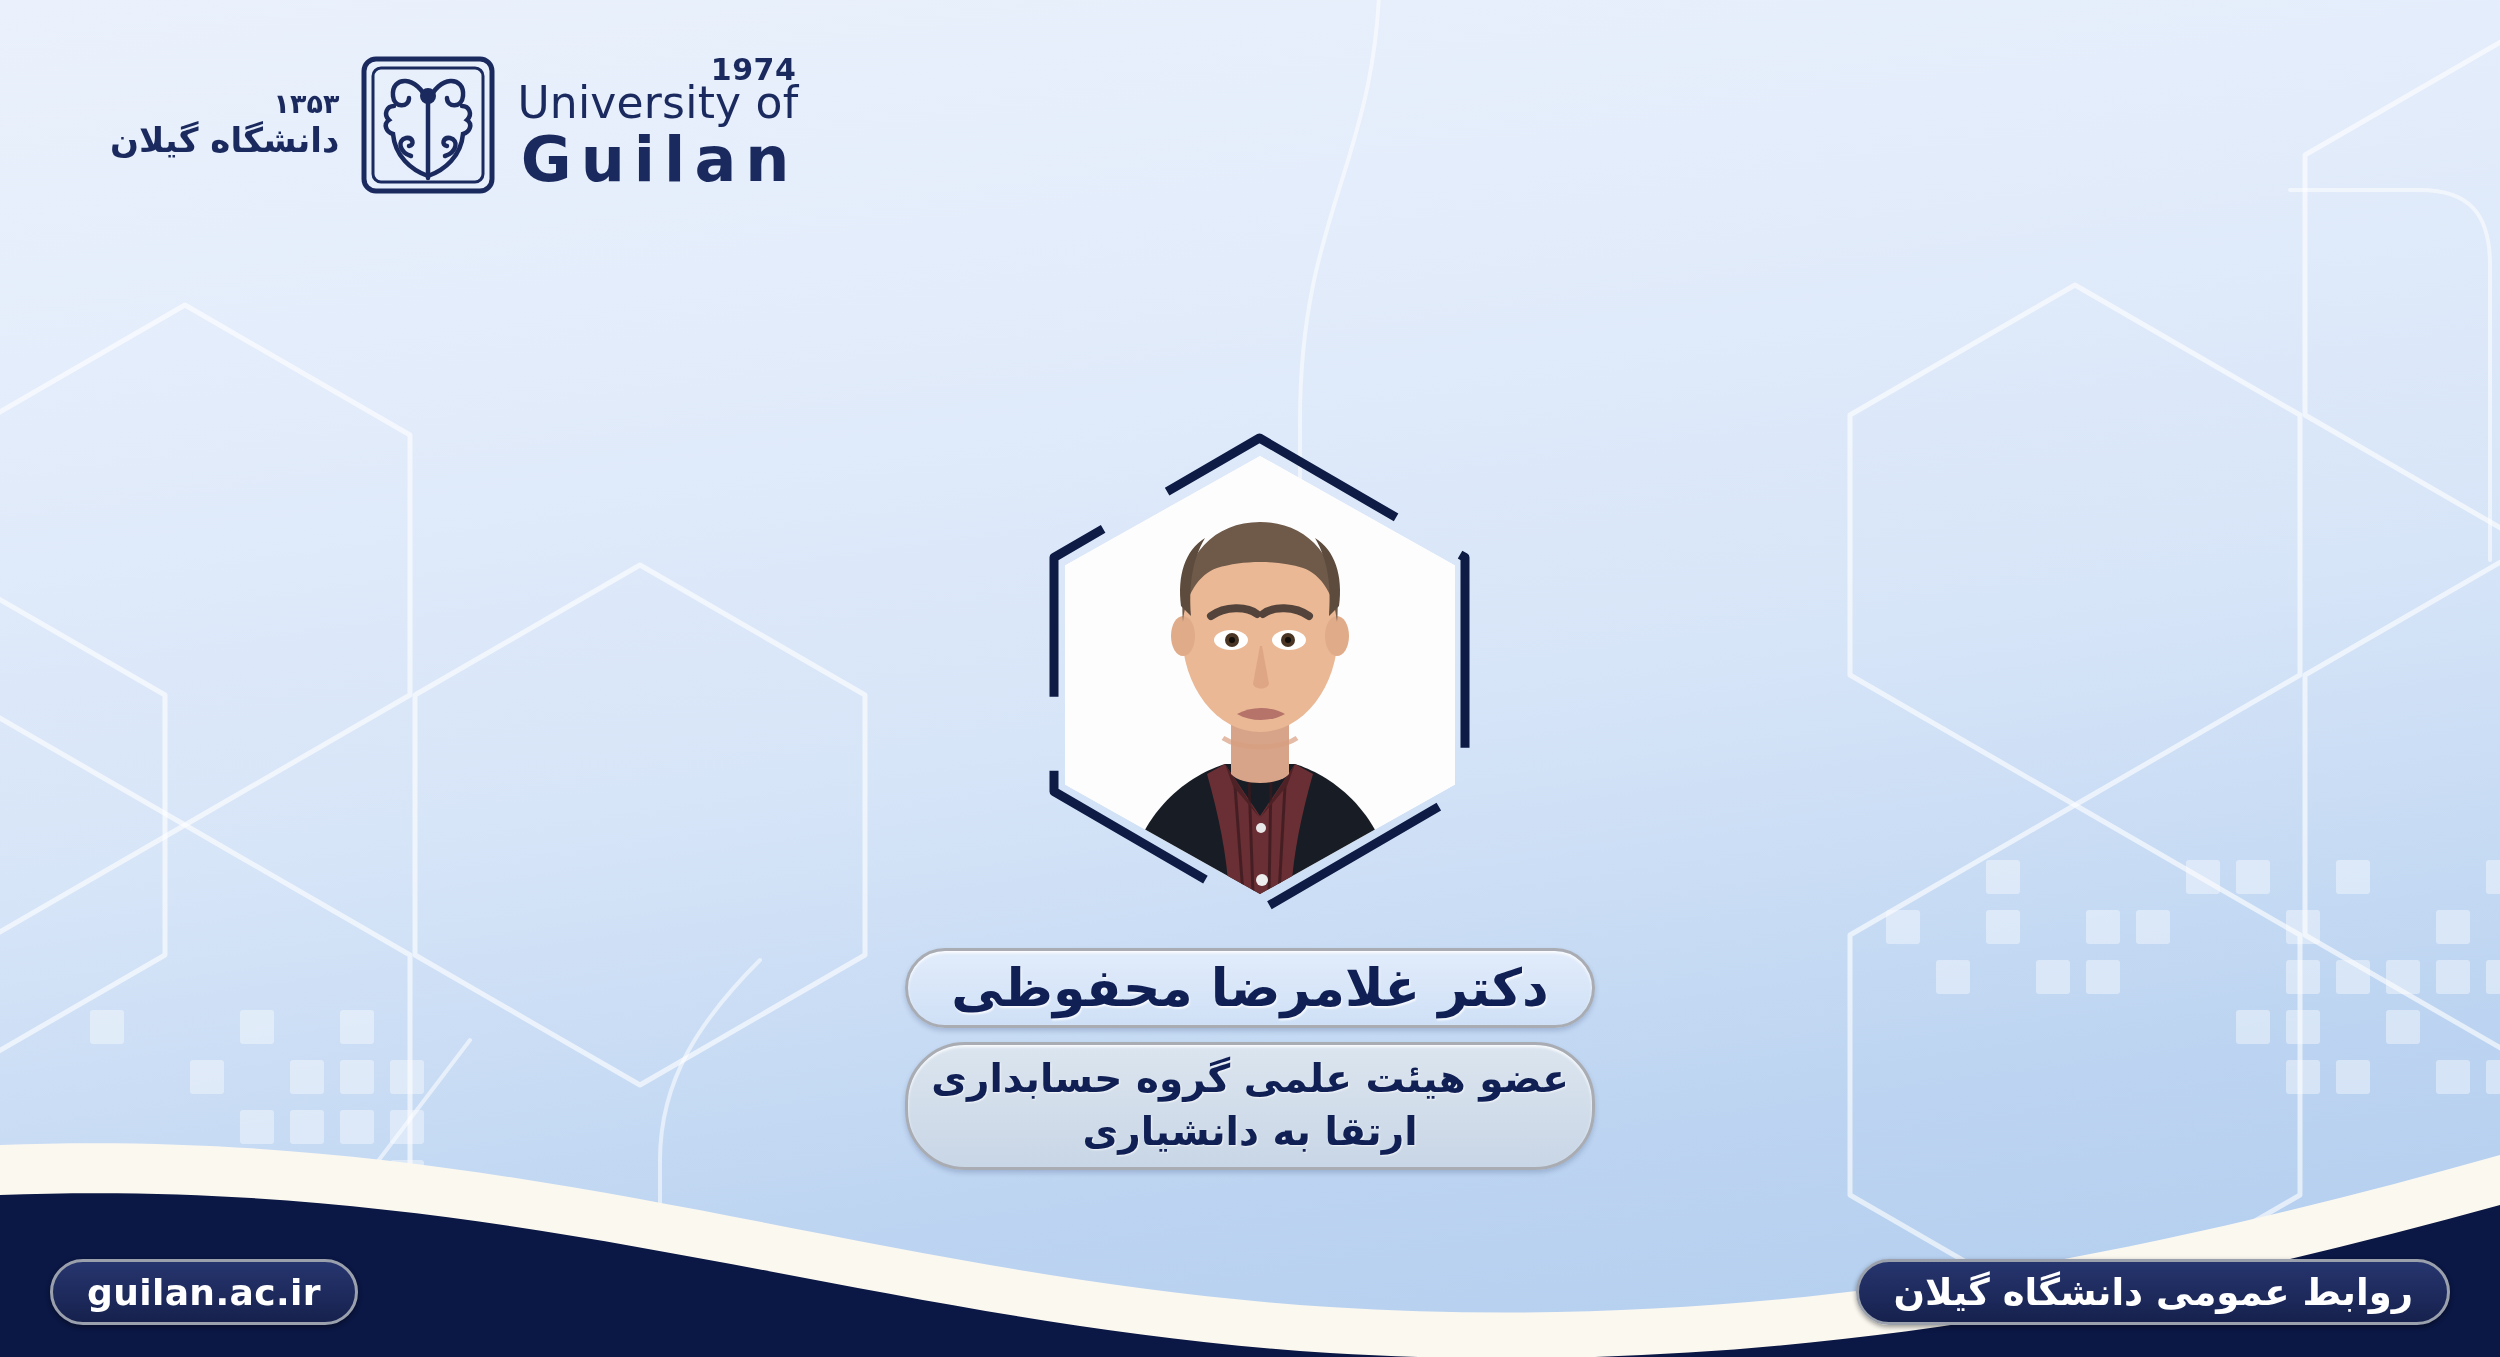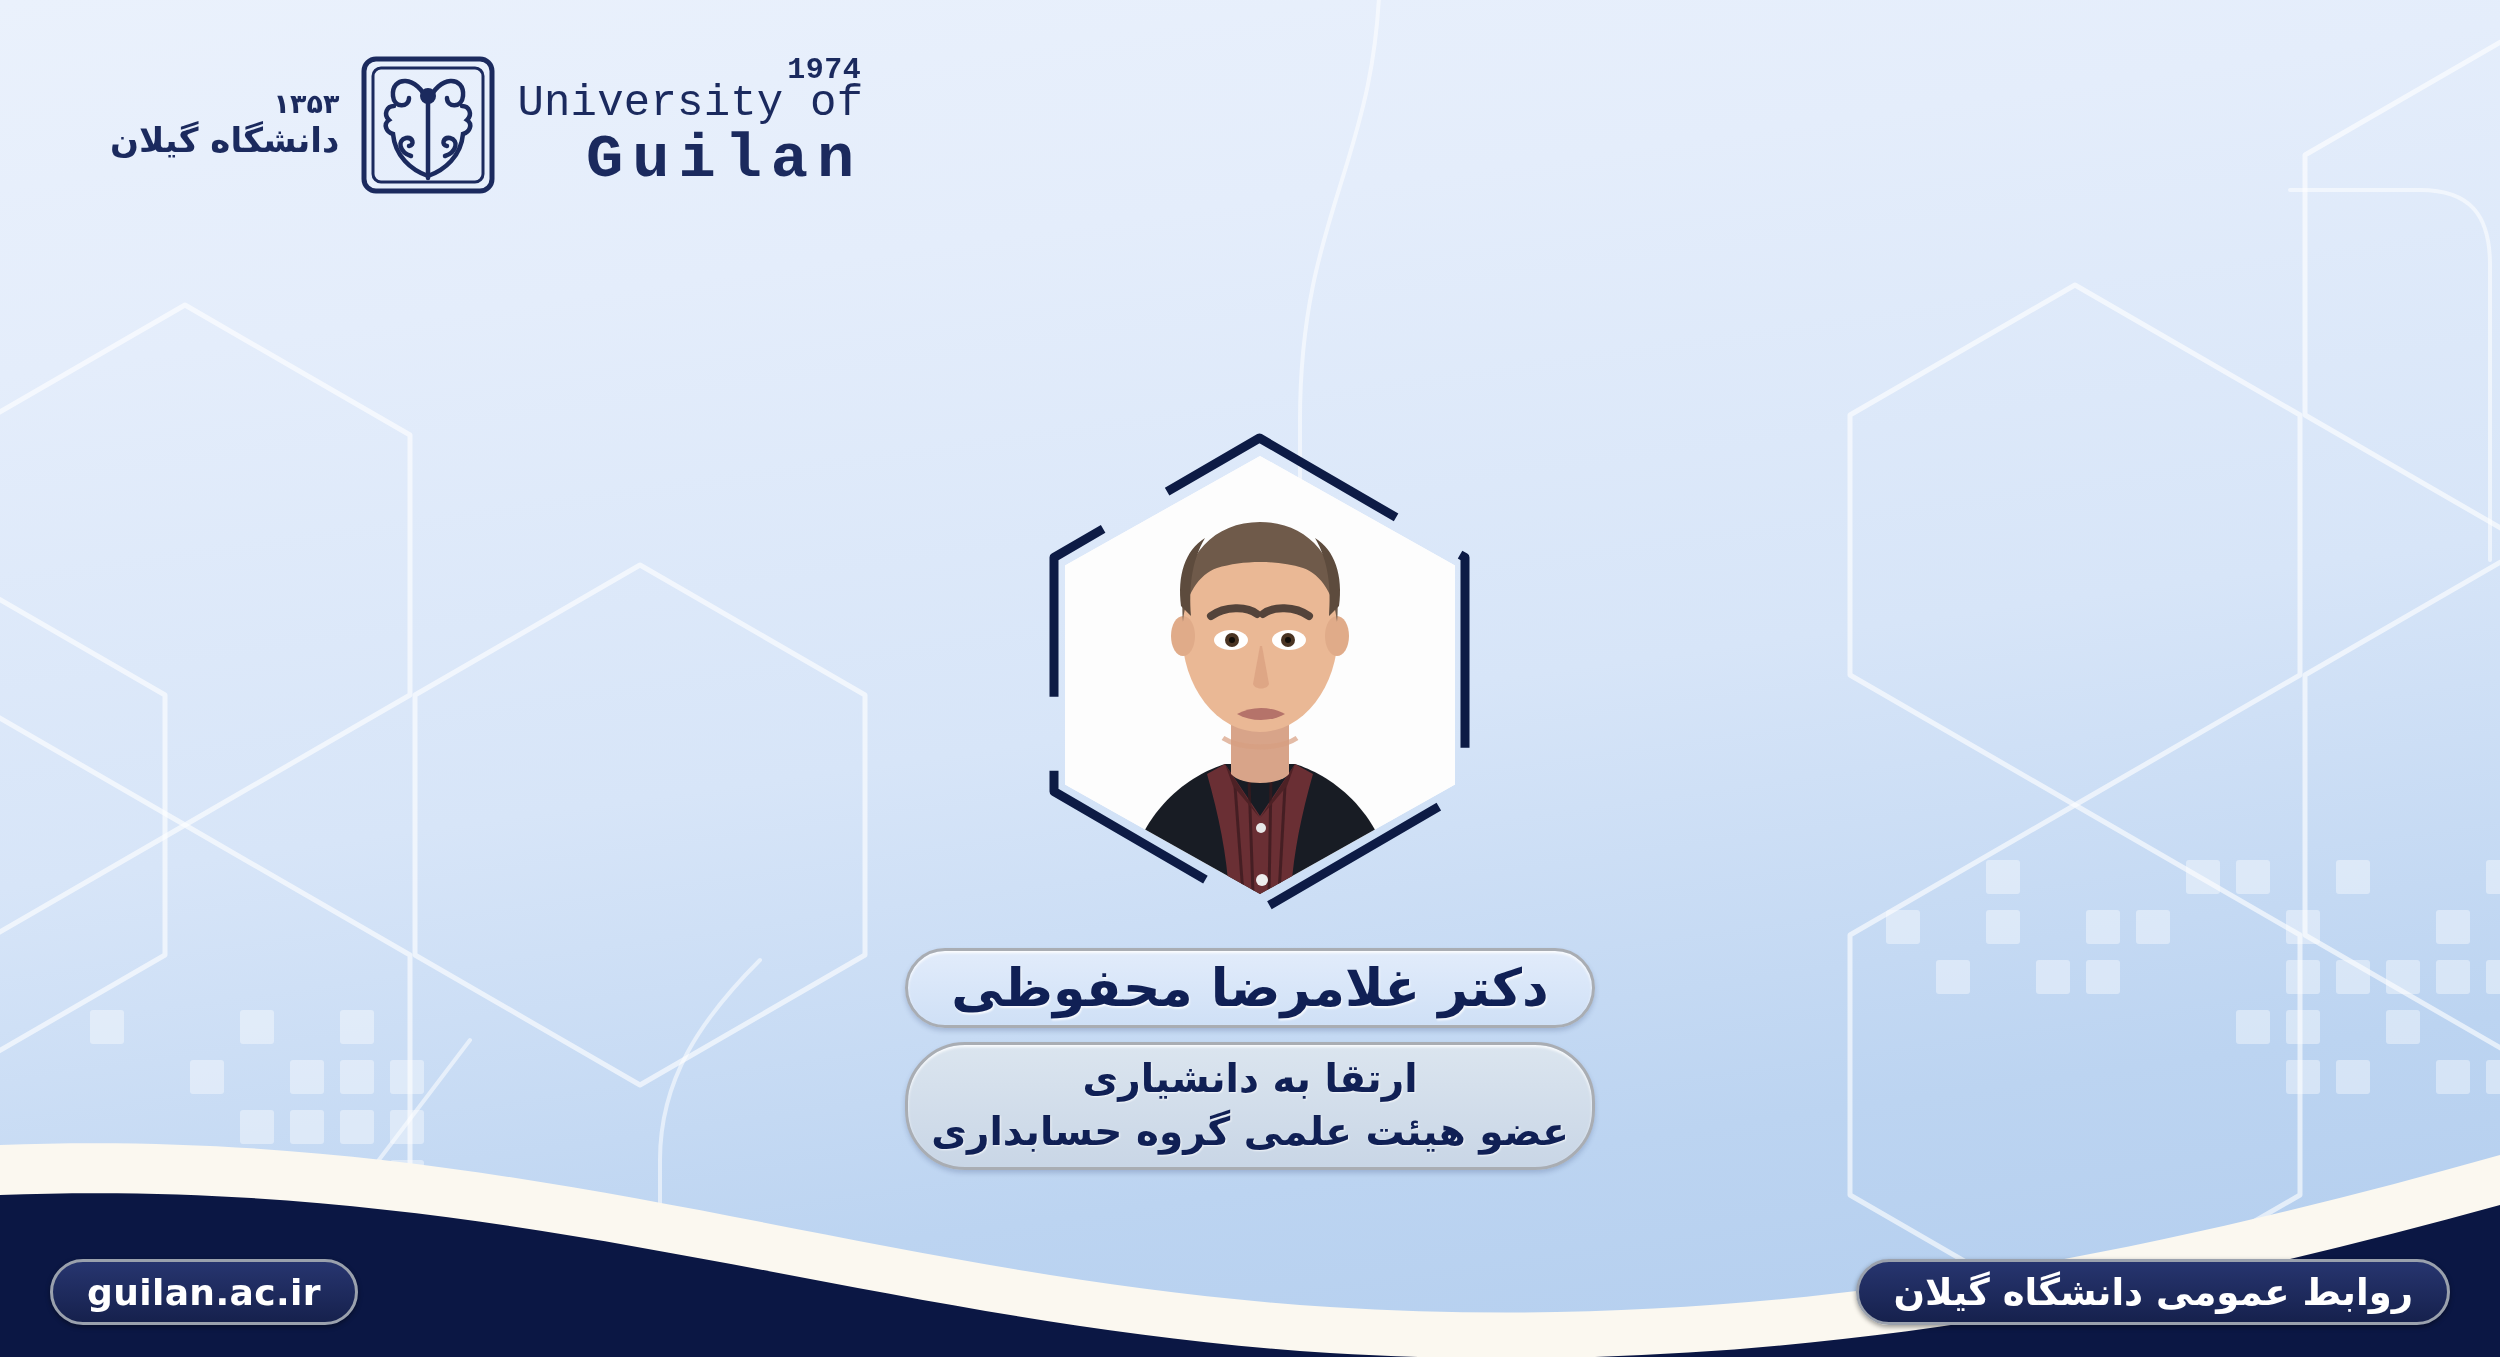--- a/index.html
+++ b/index.html
@@ -23,21 +23,21 @@
   .sq-grid i { display:block; width:34px; height:34px; background:rgba(255,255,255,.40); border-radius:3px; }
   .sq-grid i.off { background:transparent; }
 
   #grid-left  { left:-10px;  top:1010px; grid-template-columns:repeat(9,34px); }
   #grid-right { right:-20px; top:860px;  grid-template-columns:repeat(14,34px); }
 
   
   #header { position:absolute; top:0; left:0; width:2500px; height:300px; }
 
   #logo { position:absolute; left:110px; top:48px; display:flex; align-items:center; gap:14px; }
-  .logo-en { display:flex; flex-direction:column; align-items:flex-end; line-height:1; color:#1b2a5e; direction:ltr;font-family:Liberation Mono, monospace; }
+  .logo-en { display:flex; flex-direction:column; align-items:flex-end; line-height:1; color:#1b2a5e; direction:ltr; }
   .logo-en .l-year { font-size:30px; font-weight:700; letter-spacing:.5px; align-self:flex-end; margin-bottom:-4px; margin-right:2px; }
   .logo-en .l-uni  { font-size:44px; font-weight:400; letter-spacing:.2px; }
   .logo-en .l-city { font-size:62px; font-weight:700; letter-spacing:9px; margin-top:4px; }
   .logo-fa { display:flex; flex-direction:column; align-items:flex-start; color:#1b2a5e; line-height:1;text-align:center; }
   .logo-fa .f-year { font-size:27px; font-weight:600; letter-spacing:1px; }
   .logo-fa .f-name { font-size:34px; font-weight:700; margin-top:6px; white-space:nowrap; }
 
   #title-block { position:absolute; right:60px; top:46px; text-align:right; direction:rtl; }
   #main-title {
     font-size:78px; font-weight:700; color:#102055; line-height:1.12; letter-spacing:-.5px;
@@ -342,22 +342,22 @@
     <svg id="hex-outline" viewBox="0 0 433 485">
       <path d="M216.5 6 L422 125.5 L422 359.5 L216.5 479 L11 359.5 L11 125.5 Z" fill="none" stroke="#0d1b45" stroke-width="9" stroke-linejoin="round" stroke-dasharray="196 74" stroke-dashoffset="38"></path>
     </svg>
   </div>
 
   <div id="plates">
     <div class="plate" id="name-plate">
       <span>دکتر غلامرضا محفوظی</span>
     </div>
     <div class="plate" id="role-plate">
+      <span>عضو هیئت علمی گروه حسابداری</span>
       <span>ارتقا به دانشیاری</span>
-      <span>عضو هیئت علمی گروه حسابداری</span>
     </div>
   </div>
 
   <svg id="footer-wave" viewBox="0 0 2500 330" preserveAspectRatio="none">
     <path d="M0 118 C520 98, 860 250, 1330 280 C1760 307, 2130 232, 2500 128 L2500 330 L0 330 Z" fill="#fbf8f0"></path>
     <path d="M0 168 C520 148, 860 296, 1330 326 C1760 352, 2130 280, 2500 178 L2500 330 L0 330 Z" fill="#0b1744"></path>
   </svg>
 
   <div class="footer-badge" id="pr-badge">
     <span>روابط عمومی دانشگاه گیلان</span>

